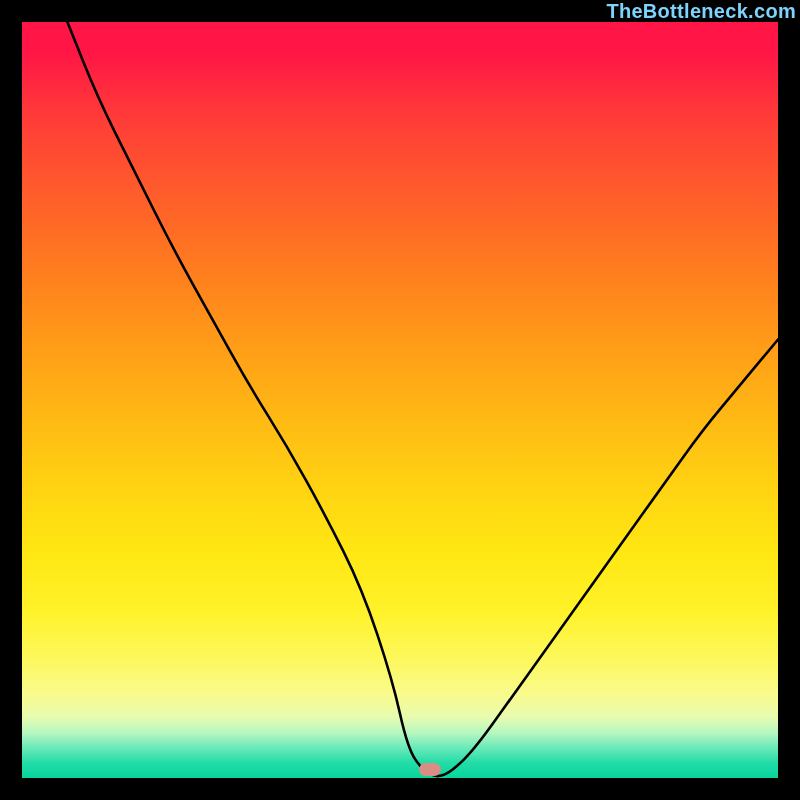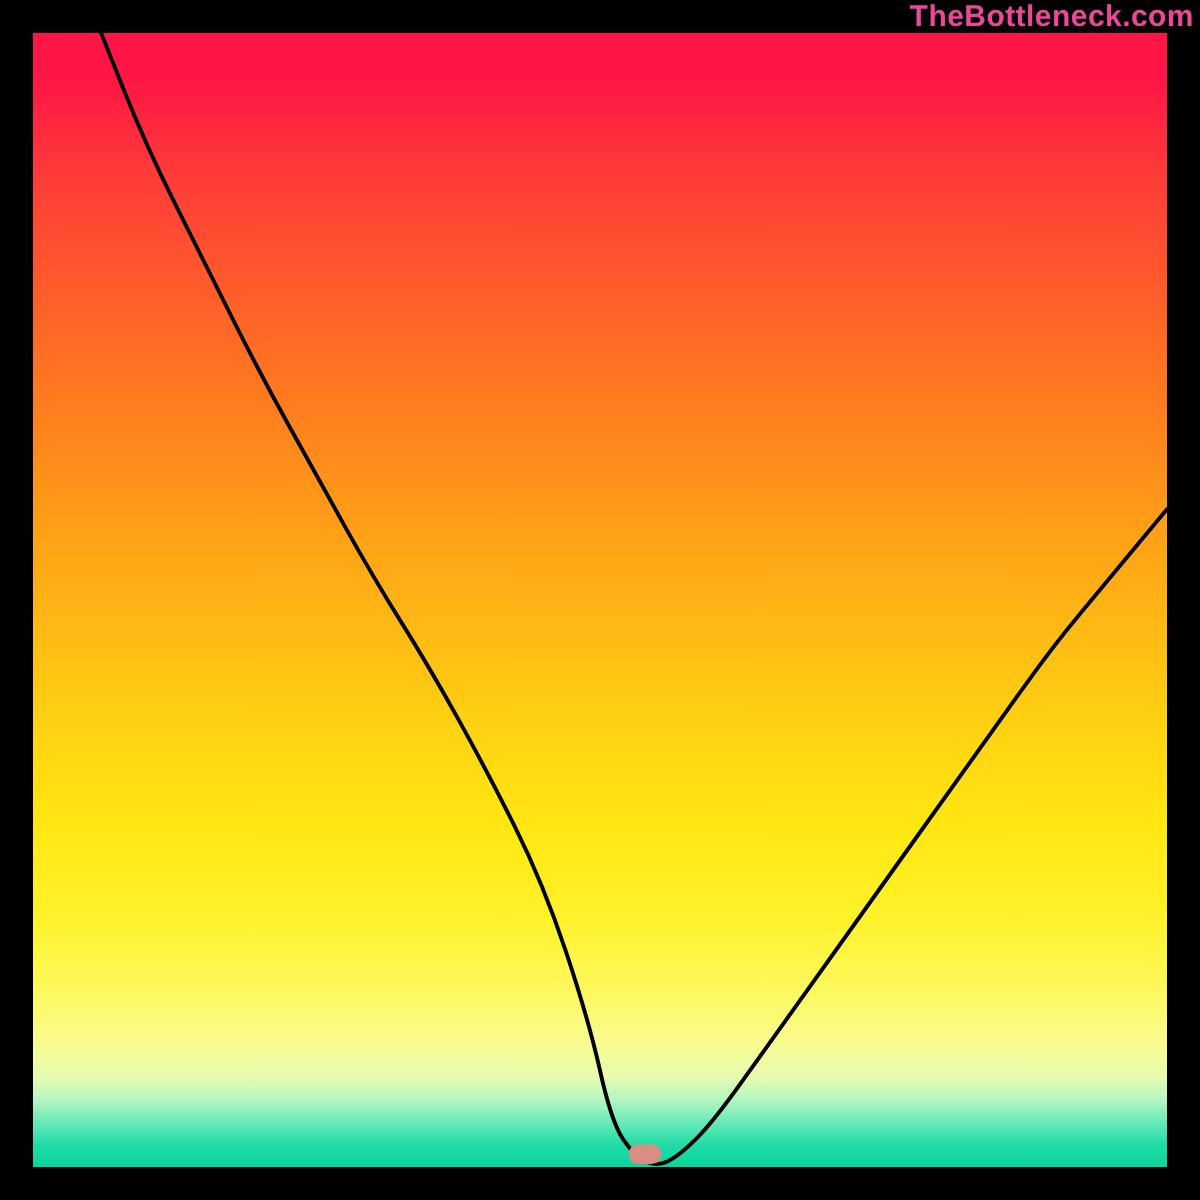--- a/index.html
+++ b/index.html
@@ -56,21 +56,21 @@
     border-radius: 7px;
     background: #d98d85;
   }
   .watermark {
     position: absolute;
     top: 0;
     right: 4px;
     font-family: Arial, Helvetica, sans-serif;
     font-size: 20px;
     font-weight: 600;
-    color: #ec4899;
+    color: #7dd3fc;
     letter-spacing: 0.3px;
     user-select: none;
   }
 </style>
 </head>
 <body>
 
 <div class="chart-wrap">
   <div class="watermark">TheBottleneck.com</div>
 

